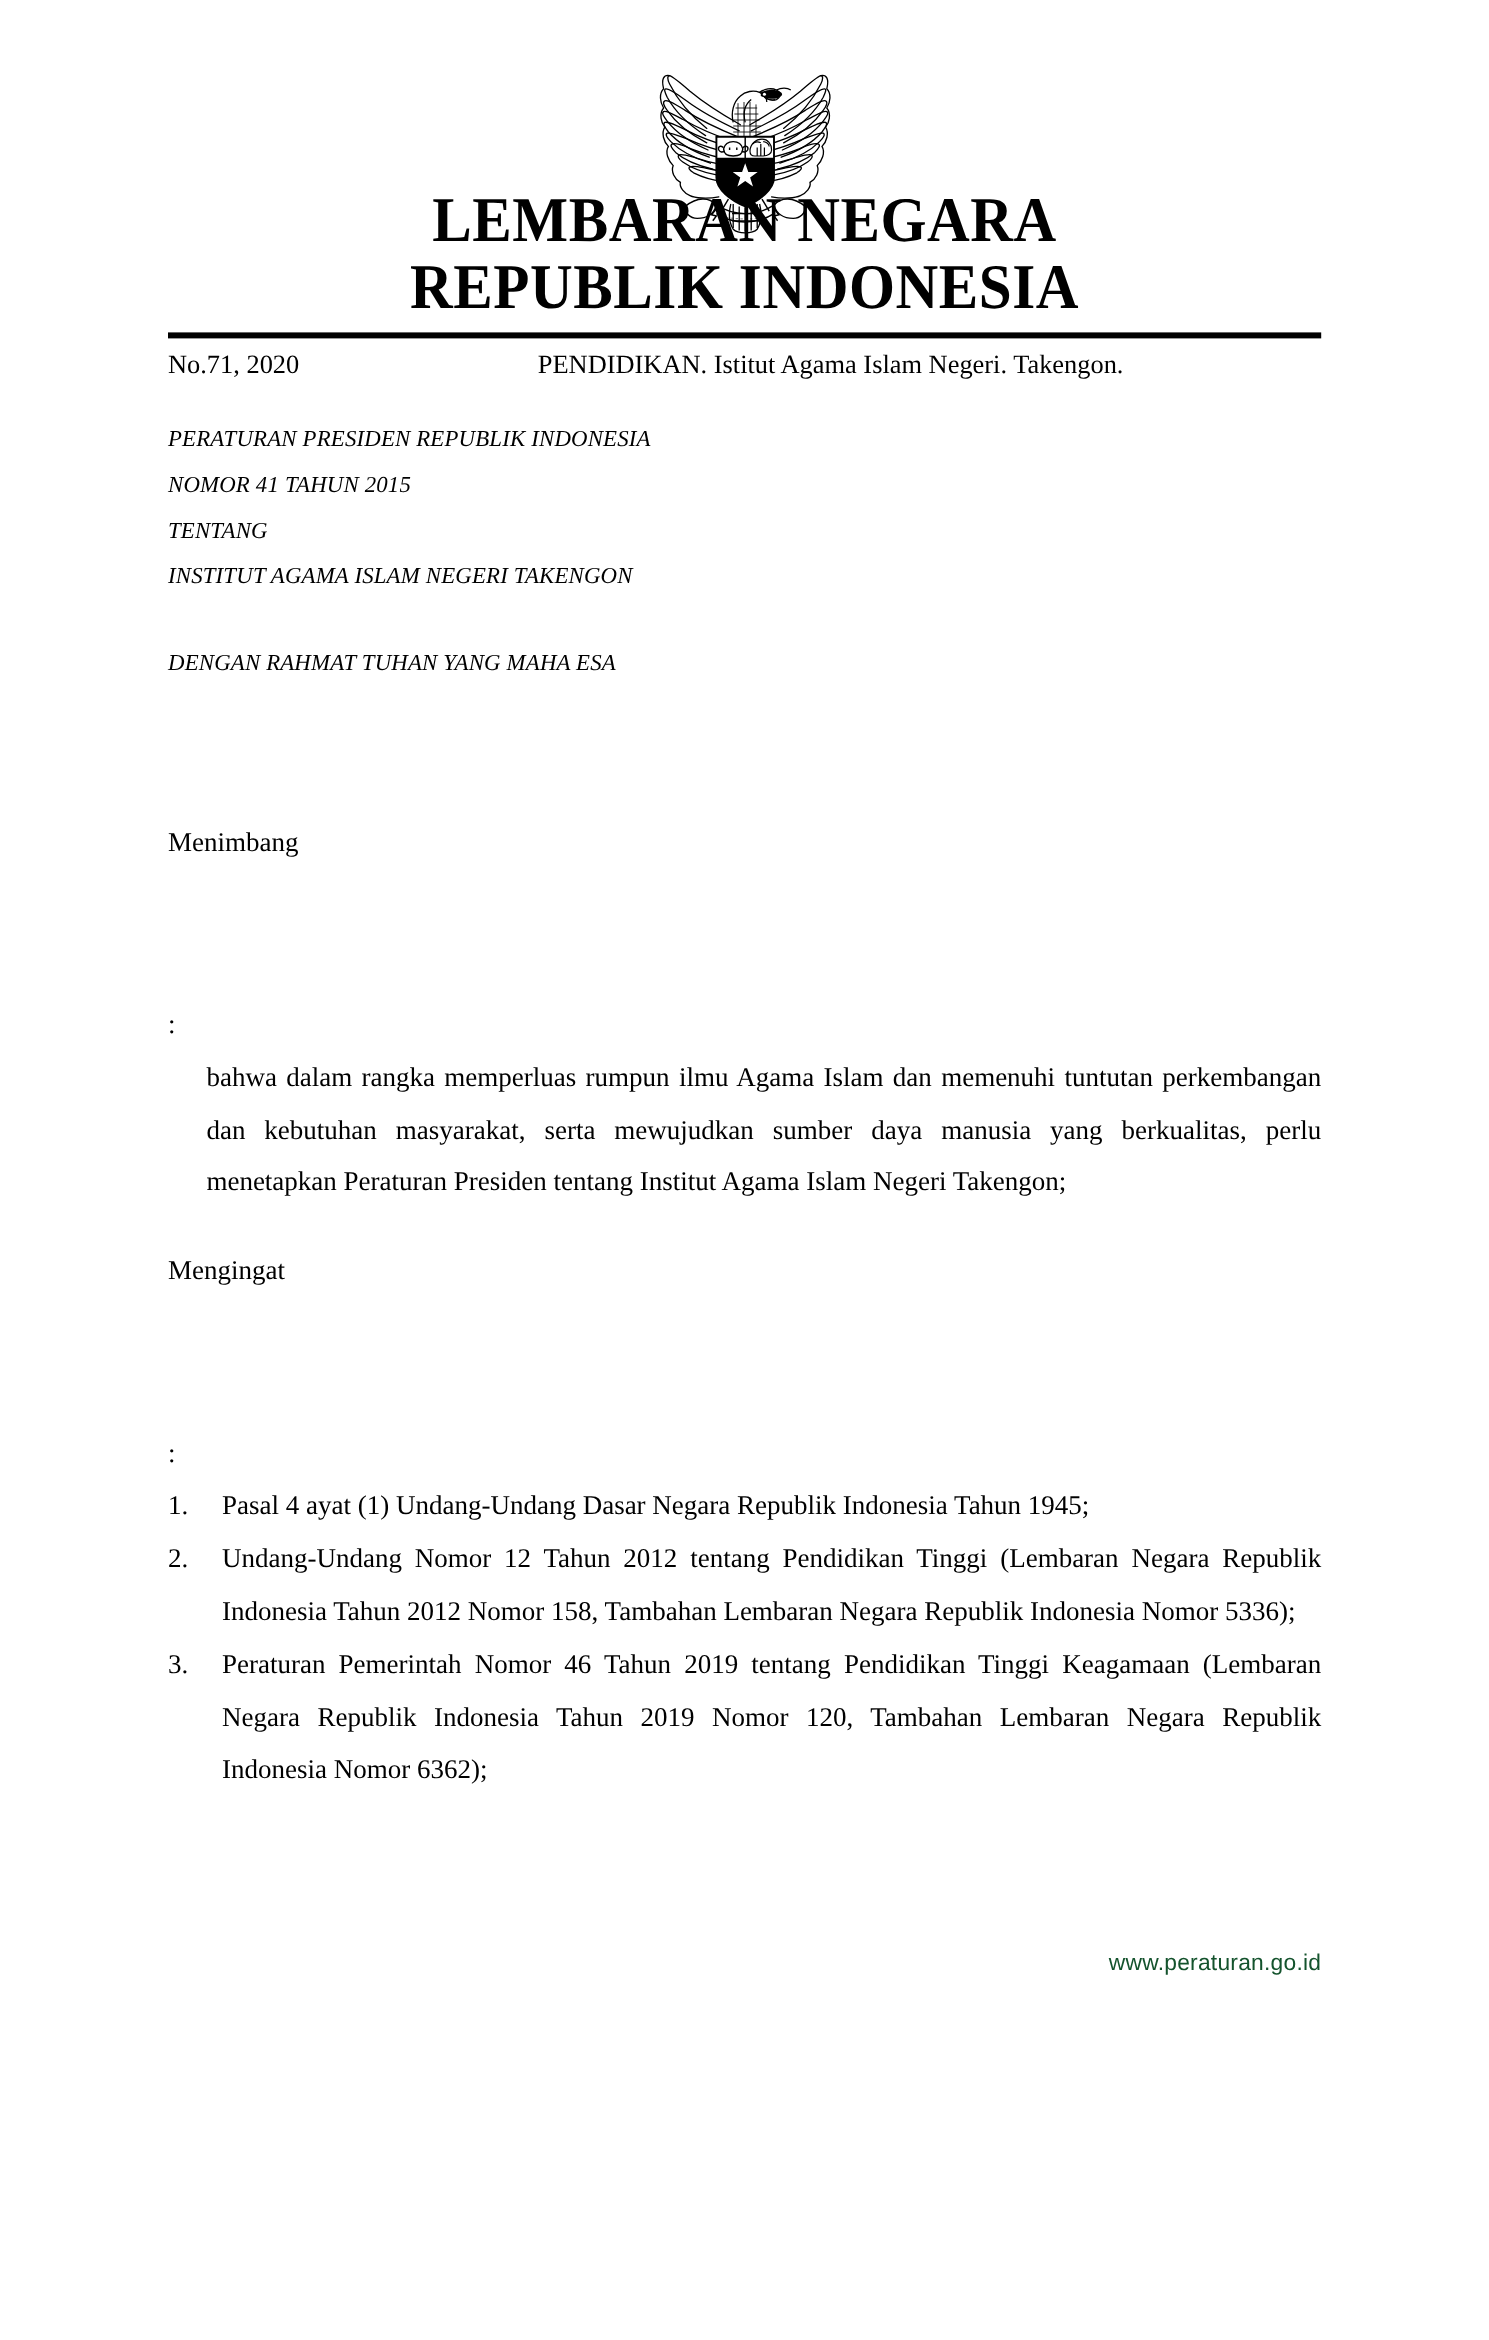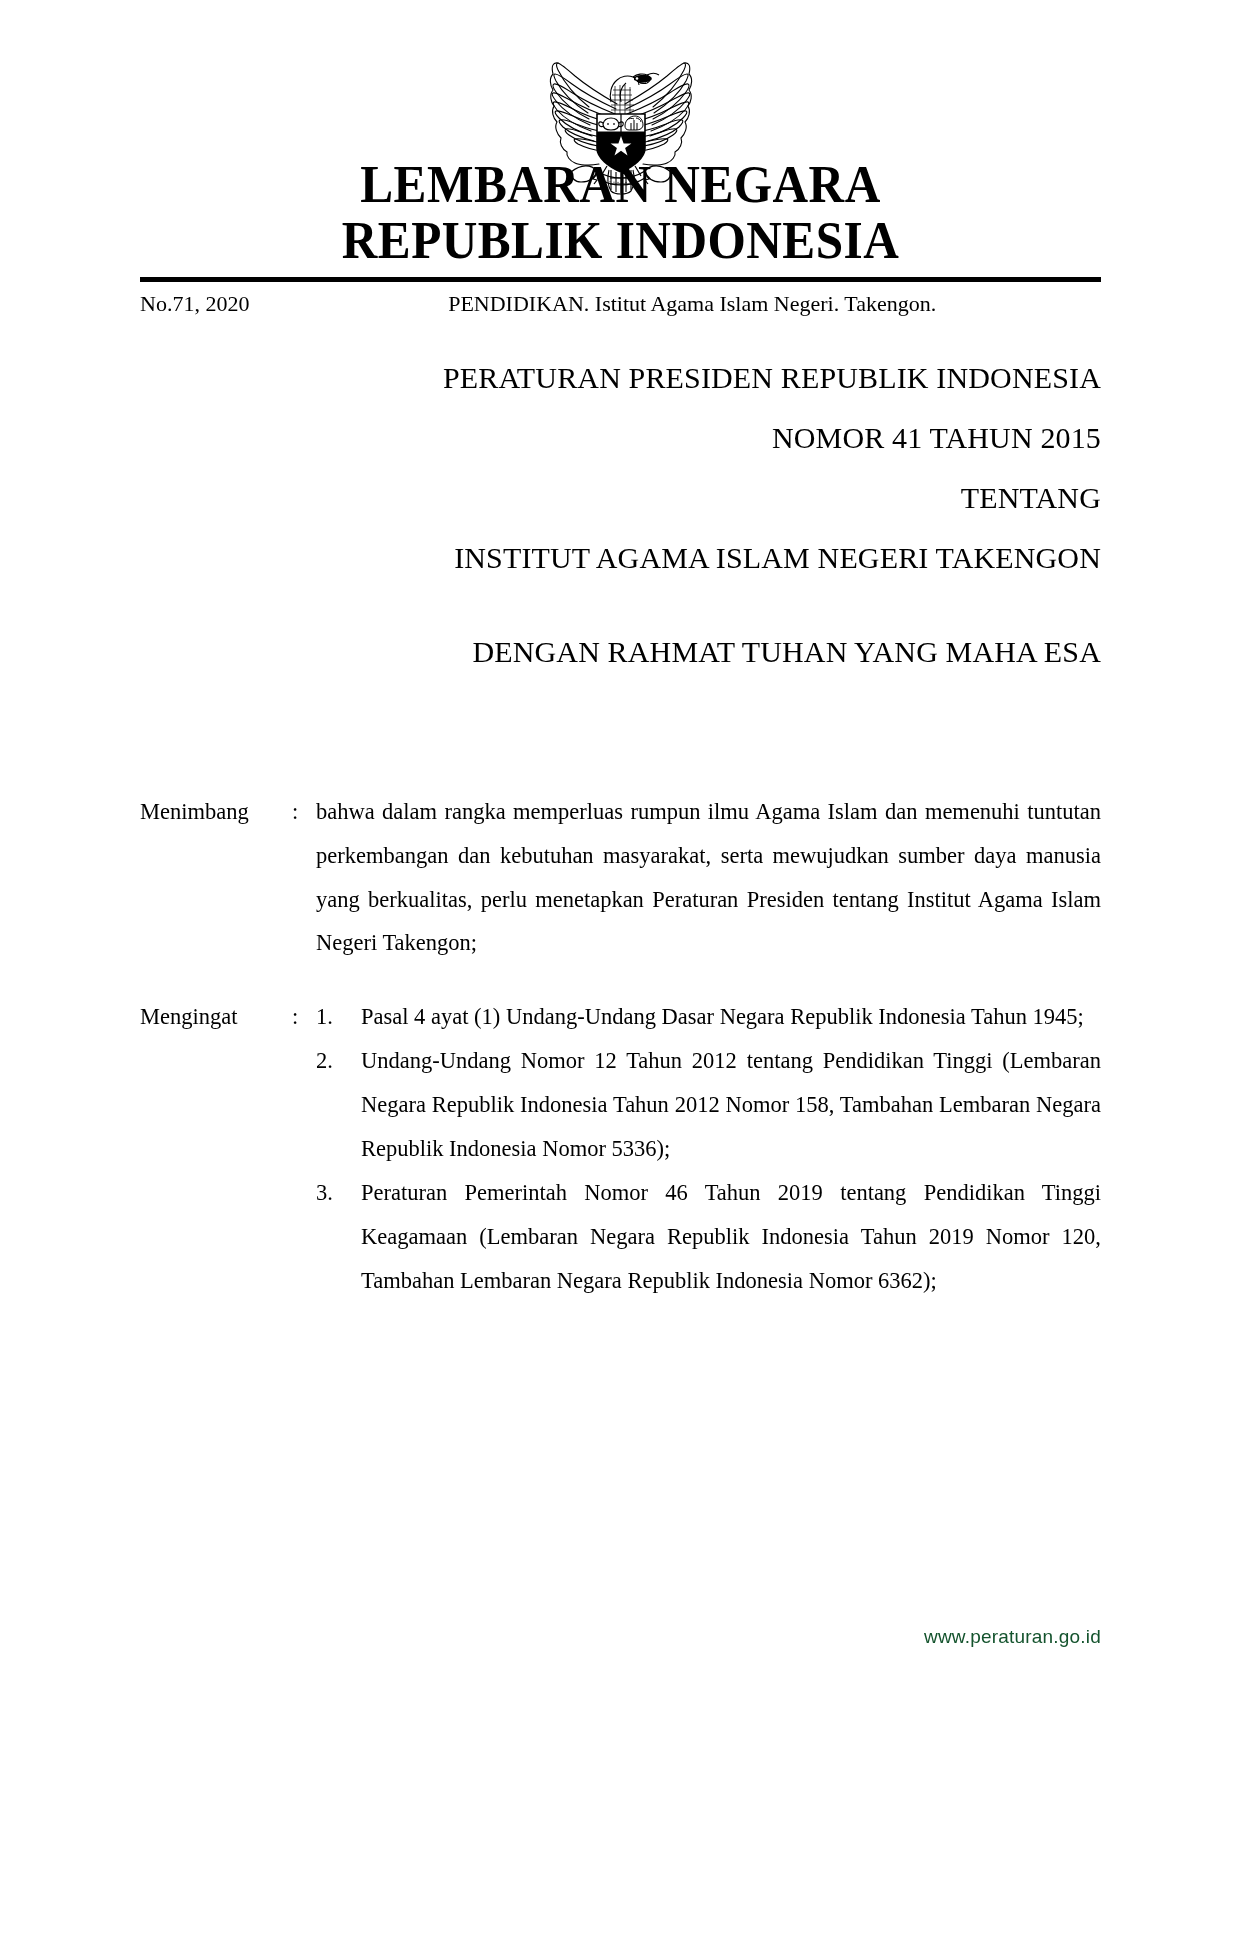--- a/index.html
+++ b/index.html
@@ -76,61 +76,64 @@
   }
   .gz-subject {
     flex: 1 1 auto;
     text-align: center;
     padding-left: 34px;
     white-space: nowrap;
   }
 
   
   .title-block {
-    text-align: right;
-    font-size: 30px;
+    text-align: left;
+    font-size: 19px;
     line-height: 2.0;
     margin-top: 30px;
     letter-spacing: 0.15px;
+    font-style: italic;
   }
   .title-block .tline { display: block; }
   .title-block .gap-1 { height: 34px; display: block; }
   .title-block .gap-2 { height: 34px; display: block; }
 
   
   .body {
     margin-top: 74px;
     font-size: 22.5px;
     line-height: 1.95;
   }
 
   .clause {
     display: flex;
     align-items: flex-start;
     margin-bottom: 30px;
+    flex-direction: column;
   }
   .clause-label {
     flex: 0 0 152px;
     white-space: nowrap;
   }
   .clause-colon {
     flex: 0 0 24px;
   }
   .clause-body {
     flex: 1 1 auto;
     text-align: justify;
     text-justify: inter-word;
     hyphens: none;
   }
   .clause-body p {
     margin: 0;
     text-align: justify;
   }
   .clause-body p:last-child {
     text-align-last: left;
+    margin-left: 32px;
   }
 
   
   .numlist {
     list-style: none;
     margin: 0;
     padding: 0;
   }
   .numlist > li {
     display: flex;

